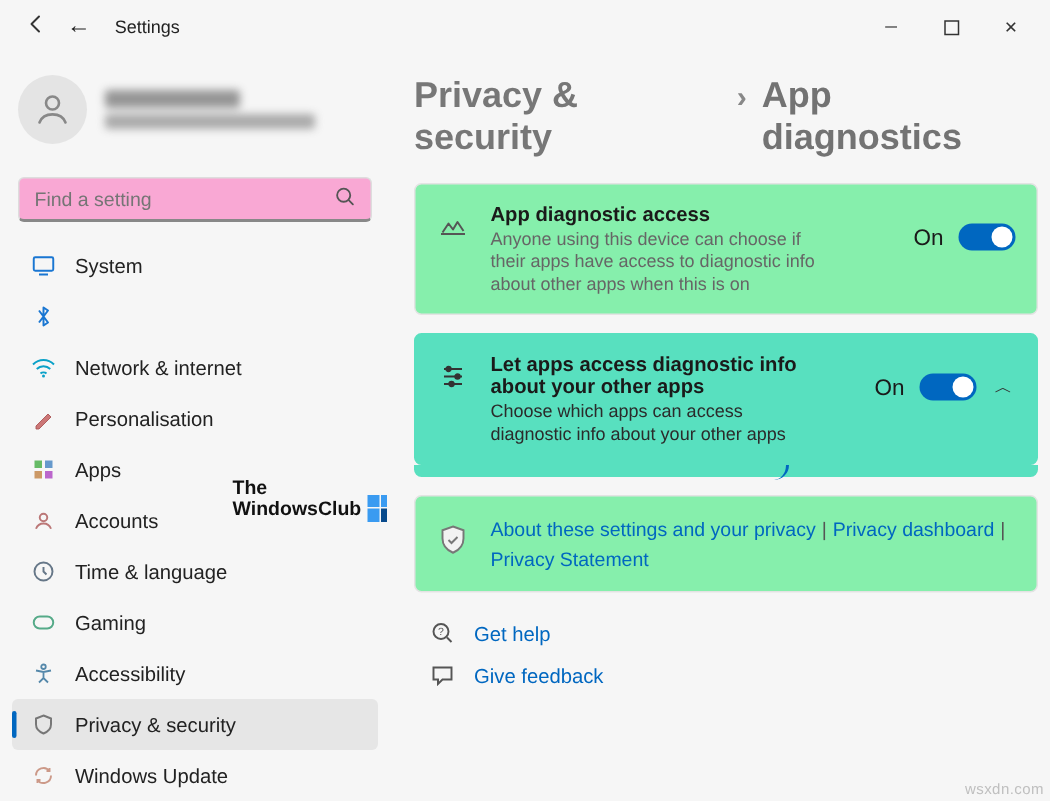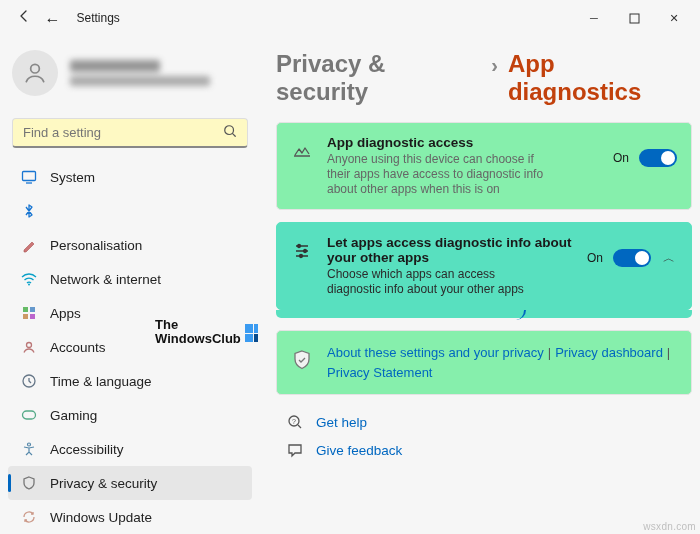--- a/index.html
+++ b/index.html
@@ -46,21 +46,21 @@
     background:#e4e4e4; display:flex; align-items:center; justify-content:center;
   }
   .avatar svg { stroke:#888; }
   .profile-text { filter: blur(3px); opacity:.6; }
   .pt-line1 { width:90px; height:12px; background:#555; margin-bottom:4px; border-radius:2px;}
   .pt-line2 { width:140px; height:10px; background:#777; border-radius:2px;}
 
   .searchwrap {
     margin: 8px 6px 12px 6px;
     display:flex; align-items:center;
-    background:#fef9c3; border:1px solid #ddd;
+    background:#f9a8d4; border:1px solid #ddd;
     border-bottom:2px solid #888;
     border-radius:4px;
     height:32px; padding:0 10px;
   }
   .searchwrap input {
     flex:1; border:none; outline:none; background:transparent;
     font-size:13px; color:#555;
   }
   .searchwrap .sicn { color:#555; font-size:13px; }
 
@@ -80,21 +80,21 @@
   }
   .navicon { width:18px; height:18px; display:flex; align-items:center; justify-content:center; }
 
   .watermark {
     position:absolute;
     left:155px; top:282px;
     font-size:13px; font-weight:600; color:#111;
     line-height:1.1;
     pointer-events:none;
     user-select:none;
-    display:flex; align-items:center; gap:4px;
+    display:flex; align-items:flex-end; gap:4px;
     background:transparent;
   }
   .watermark .glyph {
     width:18px;height:18px;
     display:grid;grid-template-columns:1fr 1fr;grid-template-rows:1fr 1fr;gap:1px;
     transform:translateY(1px);
   }
   .watermark .g1{background:#3a9bf1}.watermark .g2{background:#3a9bf1}
   .watermark .g3{background:#3a9bf1}.watermark .g4{background:#084a8c}
 
@@ -103,21 +103,21 @@
     flex:1;
     padding: 14px 8px 0 18px;
     overflow:hidden;
   }
   .breadcrumb {
     display:flex; align-items:baseline; gap:10px;
     margin-bottom: 16px;
   }
   .crumb1 { font-size:24px; font-weight:600; color:#777; }
   .crumbsep { font-size:20px; color:#888; font-weight:600;}
-  .crumb2 { font-size:24px; font-weight:600; color:#c2410c; }
+  .crumb2 { font-size:24px; font-weight:600; color:#737373; }
 
   .card {
     background:#86efac; border:1px solid #e3e3e3; border-radius:5px;
     padding: 12px 14px;
     margin-bottom:12px;
     display:flex; align-items:flex-start; gap:14px;
   }
   .card.highlight {
     background:#58e0bf;
     border-color:#58e0bf;
@@ -127,21 +127,21 @@
     display:flex; justify-content:center;
   }
   .cardbody { flex:1; }
   .ctitle { font-size:13.5px; font-weight:600; margin-bottom:2px; }
   .csub { font-size:12px; color:#666; line-height:1.25; max-width:220px;}
   .card.highlight .csub { color:#2b2b2b; }
   .cardright {
     display:flex; align-items:center; gap:10px;
     padding-top:14px;
   }
-  .onlabel { font-size:12px; }
+  .onlabel { font-size:15px; }
   .toggle {
     width:38px; height:18px; border-radius:10px;
     background:#0067c0; position:relative;
   }
   .toggle::after{
     content:""; position:absolute; right:2px; top:2px;
     width:14px; height:14px; border-radius:50%; background:#fff;
   }
   .chev { font-size:12px; color:#333; padding:0 2px;}
 
@@ -239,34 +239,34 @@
       </div>
       <div class="navitem" data-interactable="true">
         <span class="navicon" data-interactable="false">
             <svg width="14" height="16" viewBox="0 0 12 16" fill="none">
               <path d="M3 4l6 8-3 2V2l3 2-6 8" stroke="#1976d2" stroke-width="1.3" stroke-linejoin="round"></path>
             </svg>
           </span>
       </div>
       <div class="navitem" data-interactable="true">
         <span class="navicon" data-interactable="false">
-            <svg width="16" height="16" viewBox="0 0 16 16">
-              <path d="M3 13l8-8 2 2-8 8H3v-2z" fill="#c77" stroke="#a55" stroke-width=".6"></path>
-            </svg>
-          </span>
-        <span data-interactable="false">Personalisation</span>
-      </div>
-      <div class="navitem" data-interactable="true">
-        <span class="navicon" data-interactable="false">
             <svg width="16" height="14" viewBox="0 0 16 14">
               <path d="M1 5c4-4 10-4 14 0M3.5 8c2.5-2.5 6.5-2.5 9 0M6 11c1-1 3-1 4 0" fill="none" stroke="#0aa1c8" stroke-width="1.3"></path>
               <circle cx="8" cy="12.6" r="1" fill="#0aa1c8"></circle>
             </svg>
           </span>
         <span data-interactable="false">Network &amp; internet</span>
+      </div>
+      <div class="navitem" data-interactable="true">
+        <span class="navicon" data-interactable="false">
+            <svg width="16" height="16" viewBox="0 0 16 16">
+              <path d="M3 13l8-8 2 2-8 8H3v-2z" fill="#c77" stroke="#a55" stroke-width=".6"></path>
+            </svg>
+          </span>
+        <span data-interactable="false">Personalisation</span>
       </div>
       <div class="navitem" data-interactable="true">
         <span class="navicon" data-interactable="false">
             <svg width="16" height="16" viewBox="0 0 16 16">
               <rect x="2" y="2" width="5" height="5" fill="#6b6"></rect>
               <rect x="9" y="2" width="5" height="5" fill="#69c"></rect>
               <rect x="2" y="9" width="5" height="5" fill="#c96"></rect>
               <rect x="9" y="9" width="5" height="5" fill="#b6c"></rect>
             </svg>
           </span>

